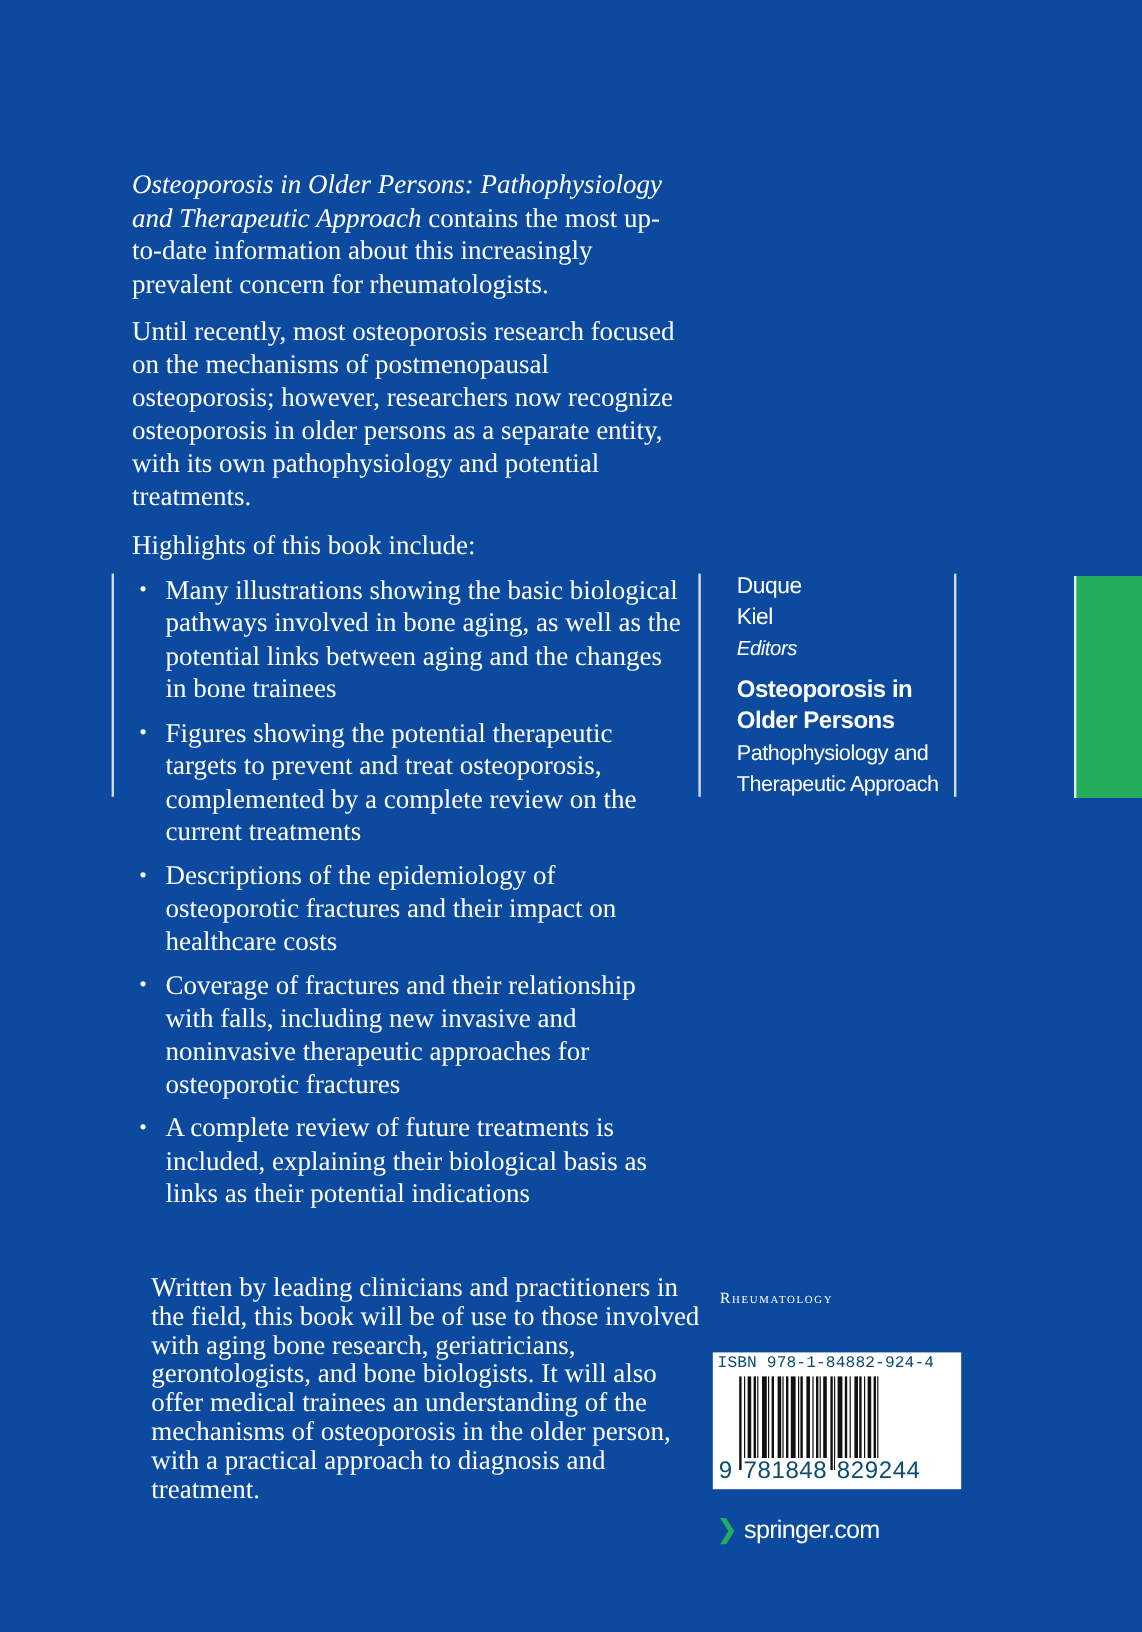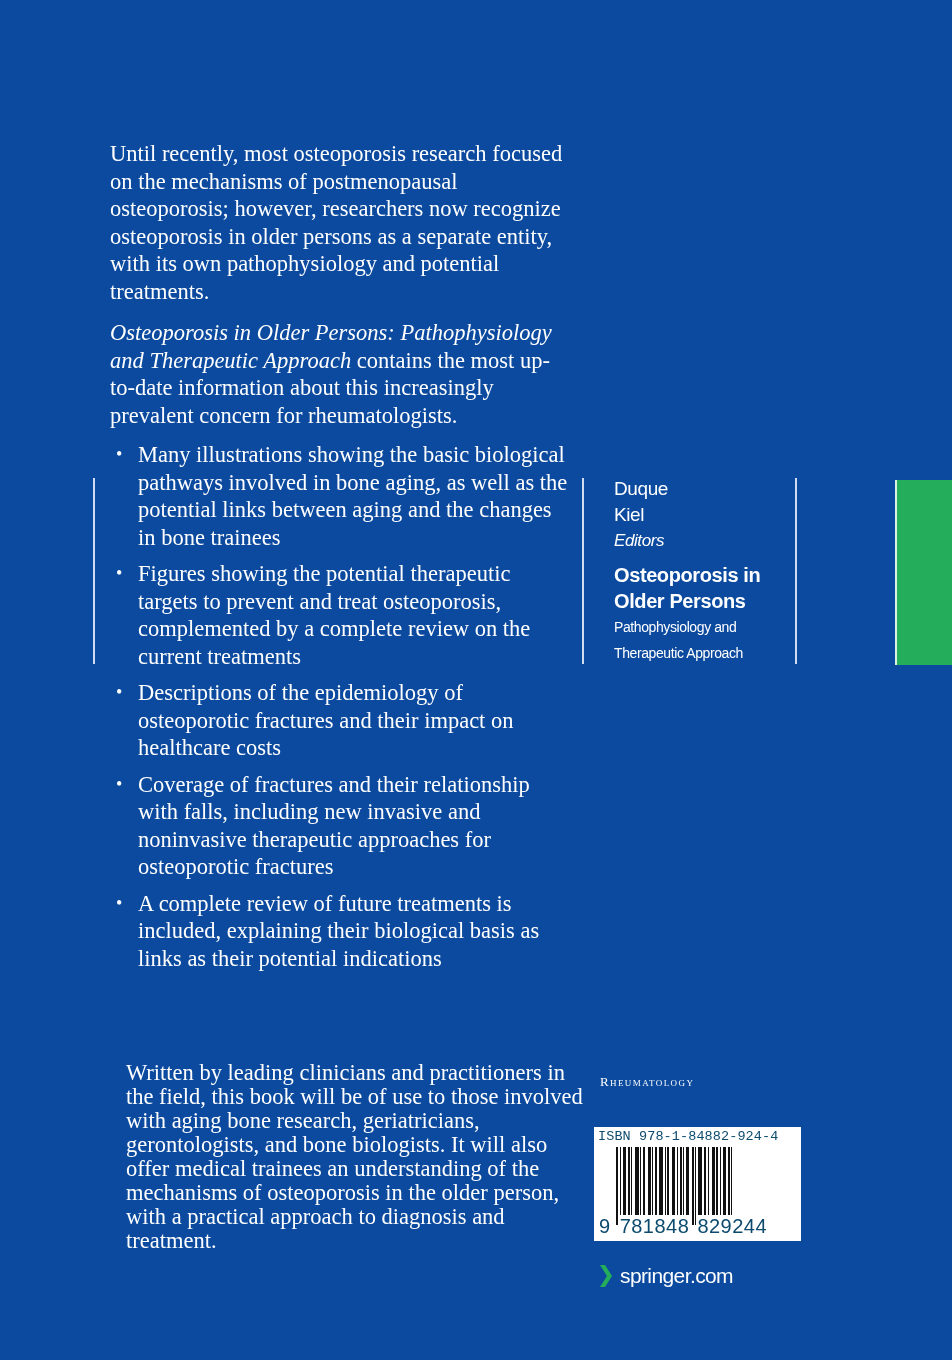--- a/index.html
+++ b/index.html
@@ -42,21 +42,21 @@
   .spine-rule-left { position: absolute; left: 582px; top: 478px; width: 2px; height: 186px; background: #cfdcf0; }
   .spine-rule-right { position: absolute; left: 795px; top: 478px; width: 2px; height: 186px; background: #cfdcf0; }
 
   .spine-block {
     position: absolute; left: 614px; top: 476px; width: 190px;
     font-size: 19px; line-height: 26px;
     letter-spacing: -0.4px;
   }
   .spine-block .editors { font-style: italic; font-size: 17px; margin-bottom: 8px; }
   .spine-block .title { font-weight: bold; font-size: 20px; line-height: 26px; }
-  .spine-block .subtitle { font-size: 14px; line-height: 26px; }
+  .spine-block .subtitle { font-size: 18px; line-height: 26px; }
 
   .green-bar {
     position: absolute; left: 895px; top: 480px; width: 57px; height: 185px;
     background: #24ad5b;
     border-left: 2px solid #d9f0e2;
   }
 
   .category {
     position: absolute; left: 600px; top: 1074px;
     font-size: 13px; letter-spacing: 1.4px; font-variant: small-caps; text-align: right;
@@ -89,22 +89,23 @@
     font-size: 21px; letter-spacing: -0.6px;
   }
   .springer .chev {
     width: 12px; height: 22px; display: block;
   }
 </style>
 </head>
 <body>
 
 <div class="left-col serif">
+  <p class="para para-intro"><em>Osteoporosis in Older Persons: Pathophysiology and Therapeutic Approach</em><span> contains the most up-to-date information about this increasingly prevalent concern for rheumatologists.</span></p>
   <p class="para">Until recently, most osteoporosis research focused on the mechanisms of postmenopausal osteoporosis; however, researchers now recognize osteoporosis in older persons as a separate entity, with its own pathophysiology and potential treatments.</p>
-  <p class="para para-intro"><em>Osteoporosis in Older Persons: Pathophysiology and Therapeutic Approach</em><span> contains the most up-to-date information about this increasingly prevalent concern for rheumatologists.</span></p>
+  <p class="highlights-label">Highlights of this book include:</p>
   <ul class="bullet-list">
     <li><span class="bullet">•</span><span>Many illustrations showing the basic biological pathways involved in bone aging, as well as the potential links between aging and the changes in bone trainees</span></li>
     <li><span class="bullet">•</span><span>Figures showing the potential therapeutic targets to prevent and treat osteoporosis, complemented by a complete review on the current treatments</span></li>
     <li><span class="bullet">•</span><span>Descriptions of the epidemiology of osteoporotic fractures and their impact on healthcare costs</span></li>
     <li><span class="bullet">•</span><span>Coverage of fractures and their relationship with falls, including new invasive and noninvasive therapeutic approaches for osteoporotic fractures</span></li>
     <li><span class="bullet">•</span><span>A complete review of future treatments is included, explaining their biological basis as links as their potential indications</span></li>
   </ul>
 </div>
 
 <p class="para-closing serif">Written by leading clinicians and practitioners in the field, this book will be of use to those involved with aging bone research, geriatricians, gerontologists, and bone biologists. It will also offer medical trainees an understanding of the mechanisms of osteoporosis in the older person, with a practical approach to diagnosis and treatment.</p>

